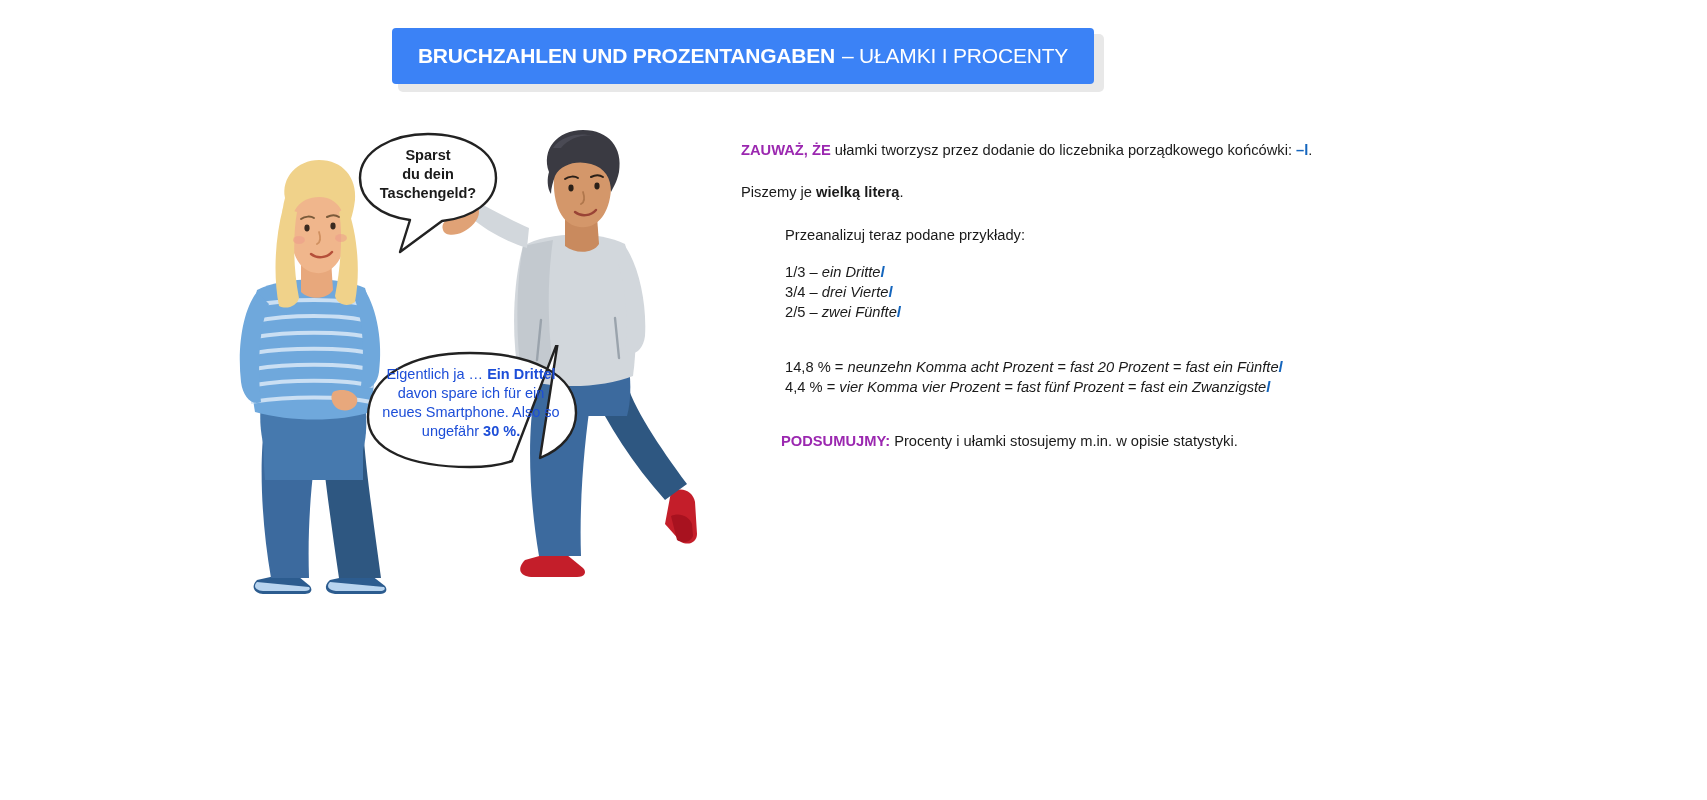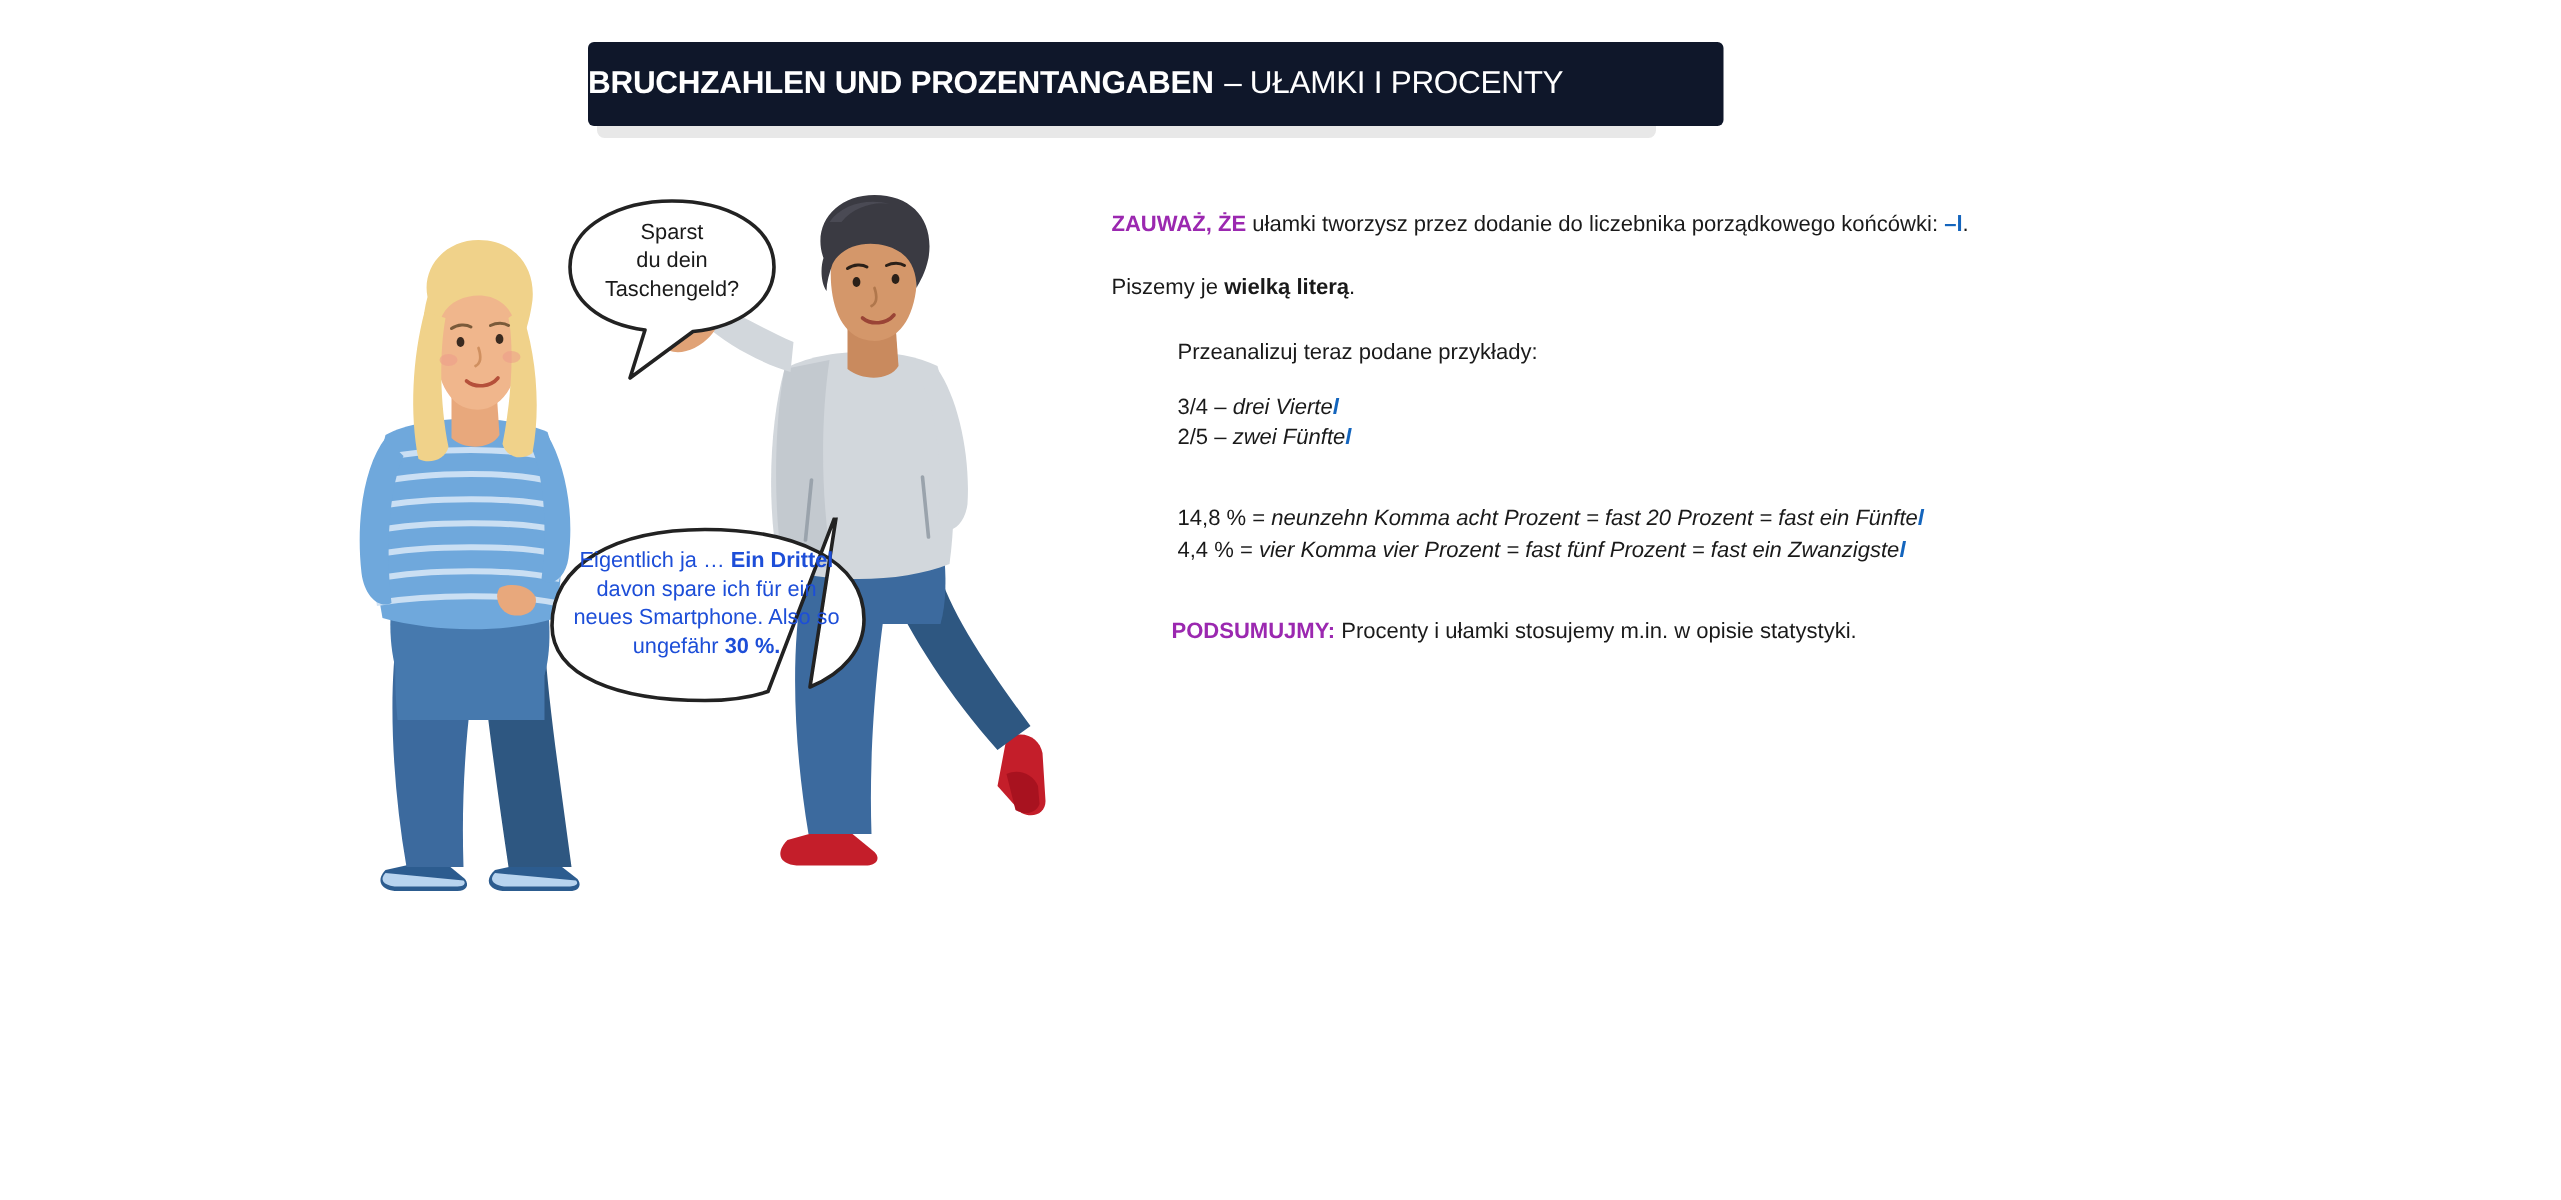--- a/index.html
+++ b/index.html
@@ -29,26 +29,27 @@
     top: 6px;
     width: 706px;
     height: 58px;
     background: #e8e8e8;
     border-radius: 5px;
   }
   #header-bar {
     position: absolute;
     left: 0;
     top: 0;
-    width: 757px;
+    width: 702px;
     height: 56px;
-    background: #0f172a;
+    background: #3b82f6;
     border-radius: 4px;
     display: flex;
     align-items: center;
+    justify-content: center;
     white-space: nowrap;
   }
   #header-title-strong {
     color: #ffffff;
     font-weight: bold;
     font-size: 21px;
     letter-spacing: -0.2px;
   }
   #header-title-rest {
     color: #ffffff;
@@ -210,21 +211,21 @@
       <ellipse cx="336" cy="68" rx="2.6" ry="3.4" fill="#2b2018"></ellipse>
       <ellipse cx="362" cy="66" rx="2.6" ry="3.4" fill="#2b2018"></ellipse>
       <path d="M330 59 C334 56 340 56 343 58" stroke="#2b2018" stroke-width="2" fill="none" stroke-linecap="round"></path>
       <path d="M356 57 C360 55 365 55 368 57" stroke="#2b2018" stroke-width="2" fill="none" stroke-linecap="round"></path>
       <path d="M348 72 C350 78 350 82 346 84" stroke="#b0774c" stroke-width="1.8" fill="none" stroke-linecap="round"></path>
       <path d="M340 92 C346 97 356 96 361 90" stroke="#9a4436" stroke-width="2.4" fill="none" stroke-linecap="round"></path>
     </g>
   </svg>
 </div>
 
-<div style="position:absolute; left:372px; top:130px; width:150px; height:100px;">
+<div style="position:absolute; left:352px; top:130px; width:150px; height:100px;font-weight:bold;">
   <svg width="200" height="130" viewBox="0 0 200 130" xmlns="http://www.w3.org/2000/svg" style="position:absolute;left:0;top:0;">
     <path d="M8 48 C8 20 42 4 76 4 C112 4 144 20 144 48 C144 72 120 88 90 91 L48 122 L58 90 C28 86 8 70 8 48 Z" fill="#ffffff" stroke="#222222" stroke-width="2.4" stroke-linejoin="round"></path>
   </svg>
   <div style="position:absolute; left:14px; top:16px; width:124px; text-align:center; font-size:14.5px; color:#1a1a1a; line-height:1.3;">
     <div>Sparst</div>
     <div>du dein</div>
     <div>Taschengeld?</div>
   </div>
 </div>
 
@@ -251,20 +252,23 @@
 
 
   <div class="spacer-lg"></div>
 
   <p class="para indent">Przeanalizuj teraz podane przykłady:</p>
 
   <div class="spacer-md"></div>
 
   <div class="indent">
     <p class="para example-line">
+      <span class="example-num">1/3 – </span><span>ein Dritte</span><span class="blue-suffix">l</span>
+    </p>
+    <p class="para example-line">
       <span class="example-num">3/4 – </span><span>drei Vierte</span><span class="blue-suffix">l</span>
     </p>
     <p class="para example-line">
       <span class="example-num">2/5 – </span><span>zwei Fünfte</span><span class="blue-suffix">l</span>
     </p>
   </div>
 
   <div class="spacer-lg"></div>
   <div class="spacer-sm"></div>
 

